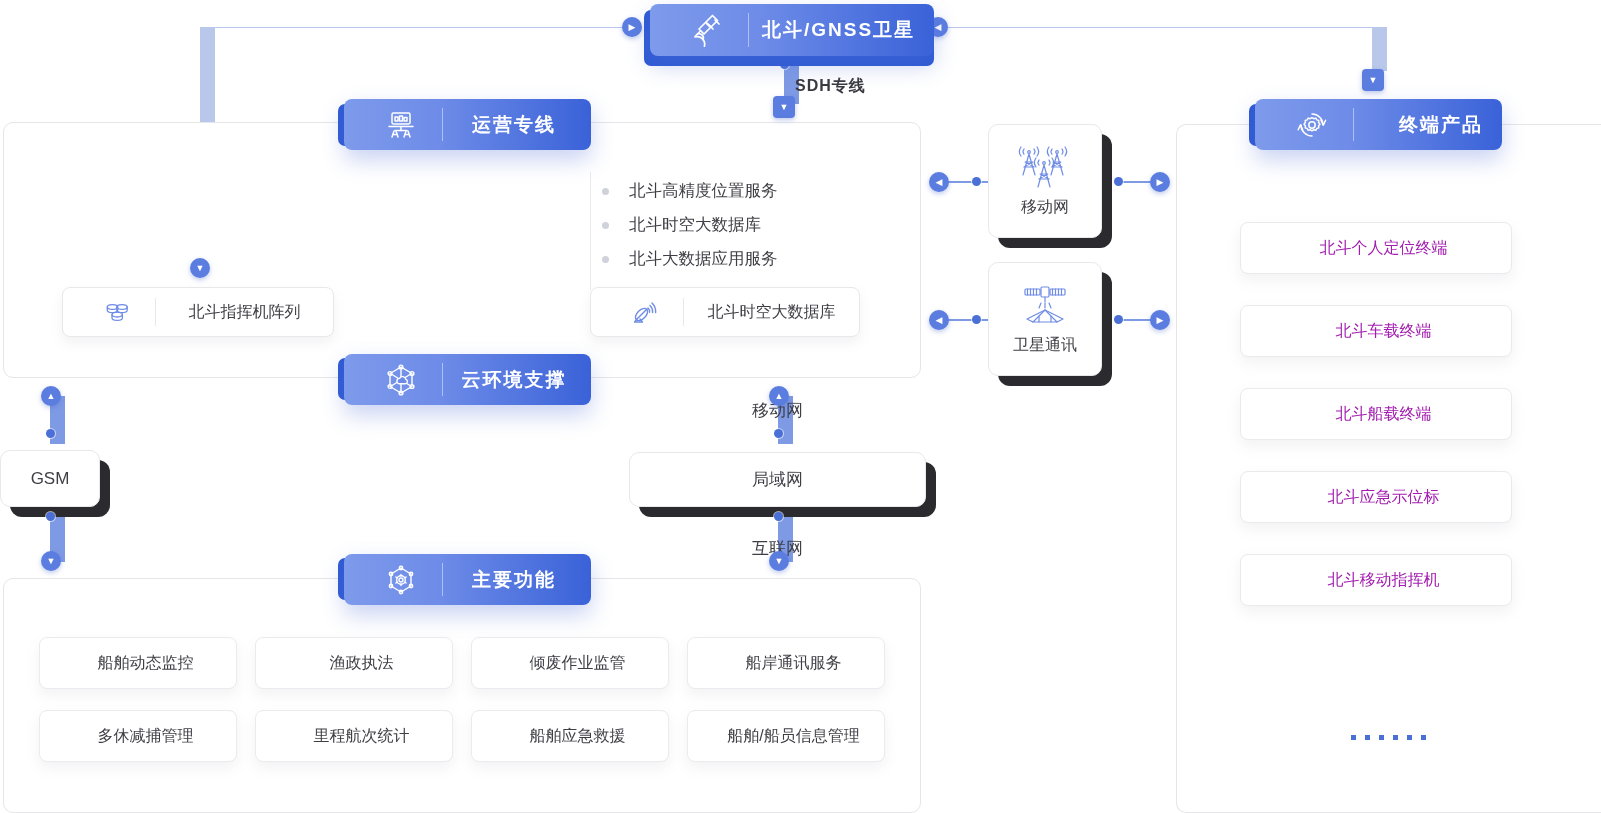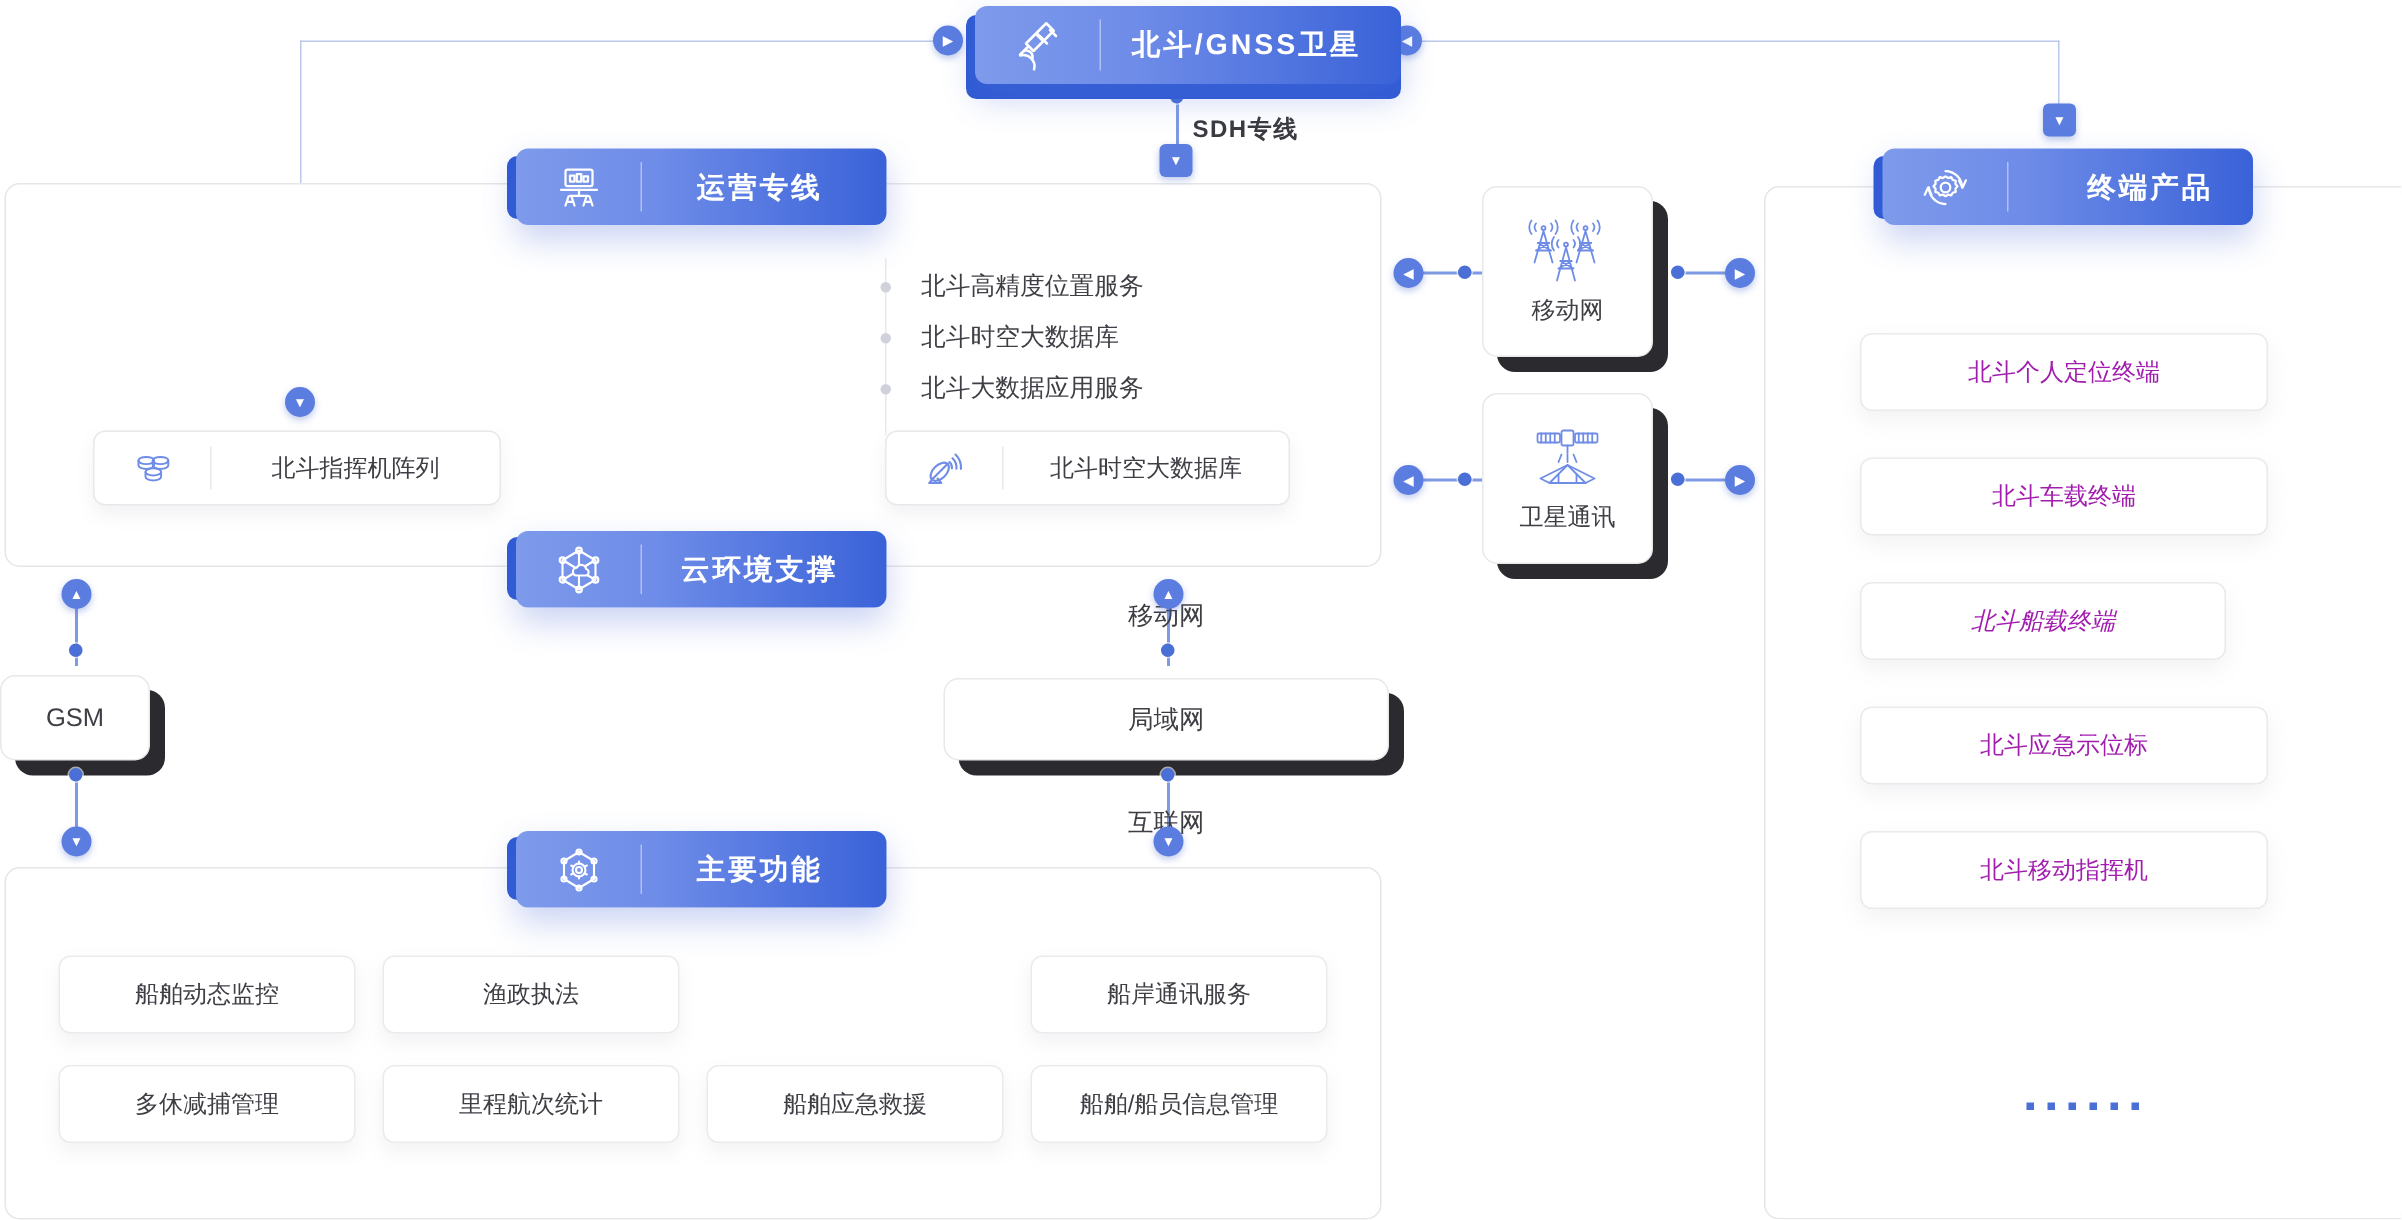--- a/index.html
+++ b/index.html
@@ -2,21 +2,21 @@
 <html><head>
 <meta charset="utf-8">
 <style>
   html,body{margin:0;padding:0;background:#ffffff;}
   body{
     font-family:"Liberation Sans","DejaVu Sans",sans-serif;
     width:1601px;height:813px;position:relative;overflow:hidden;
     color:#3b3b42;
   }
   .stage{position:absolute;left:0;top:0;width:1601px;height:813px;}
-  .abs{position:absolute;box-sizing:border-box;}
+  .abs{position:absolute;box-sizing:border-box;padding-left:15px;}
 
   
   .panel{
     border:1px solid #e6e6e8;border-radius:10px;background:#fff;
   }
 
   
   .ribbon{
     display:flex;align-items:center;border-radius:8px;
     background:linear-gradient(90deg,#7d9aeb 0%,#6e8ce8 38%,#3a62d8 100%);
@@ -202,21 +202,21 @@
   </div>
 
   <div class="panel abs" style="left:1176px;top:124px;width:425px;height:689px;border-right:none;border-top-right-radius:0;border-bottom-right-radius:0;"></div>
 
   <div class="prod abs" style="left:1240px;top:222px;width:272px;height:52px;">
     <span>北斗个人定位终端</span>
   </div>
   <div class="prod abs" style="left:1240px;top:305px;width:272px;height:52px;">
     <span>北斗车载终端</span>
   </div>
-  <div class="prod abs" style="left:1240px;top:388px;width:244px;height:52px;font-style:italic;">
+  <div class="prod abs" style="left:1240px;top:388px;width:272px;height:52px;">
     <span>北斗船载终端</span>
   </div>
   <div class="prod abs" style="left:1240px;top:471px;width:272px;height:52px;">
     <span>北斗应急示位标</span>
   </div>
   <div class="prod abs" style="left:1240px;top:554px;width:272px;height:52px;">
     <span>北斗移动指挥机</span>
   </div>
 
   <div class="ellipsis" style="left:1351px;top:735px;">
@@ -228,20 +228,23 @@
       <i></i>
   </div>
 
   <div class="panel abs" style="left:3px;top:578px;width:918px;height:235px;"></div>
 
   <div class="fchip abs" style="left:39px;top:637px;width:198px;height:52px;">
     <span>船舶动态监控</span>
   </div>
   <div class="fchip abs" style="left:255px;top:637px;width:198px;height:52px;">
     <span>渔政执法</span>
+  </div>
+  <div class="fchip abs" style="left:471px;top:637px;width:198px;height:52px;">
+    <span>倾废作业监管</span>
   </div>
   <div class="fchip abs" style="left:687px;top:637px;width:198px;height:52px;">
     <span>船岸通讯服务</span>
   </div>
 
   <div class="fchip abs" style="left:39px;top:710px;width:198px;height:52px;">
     <span>多休减捕管理</span>
   </div>
   <div class="fchip abs" style="left:255px;top:710px;width:198px;height:52px;">
     <span>里程航次统计</span>

